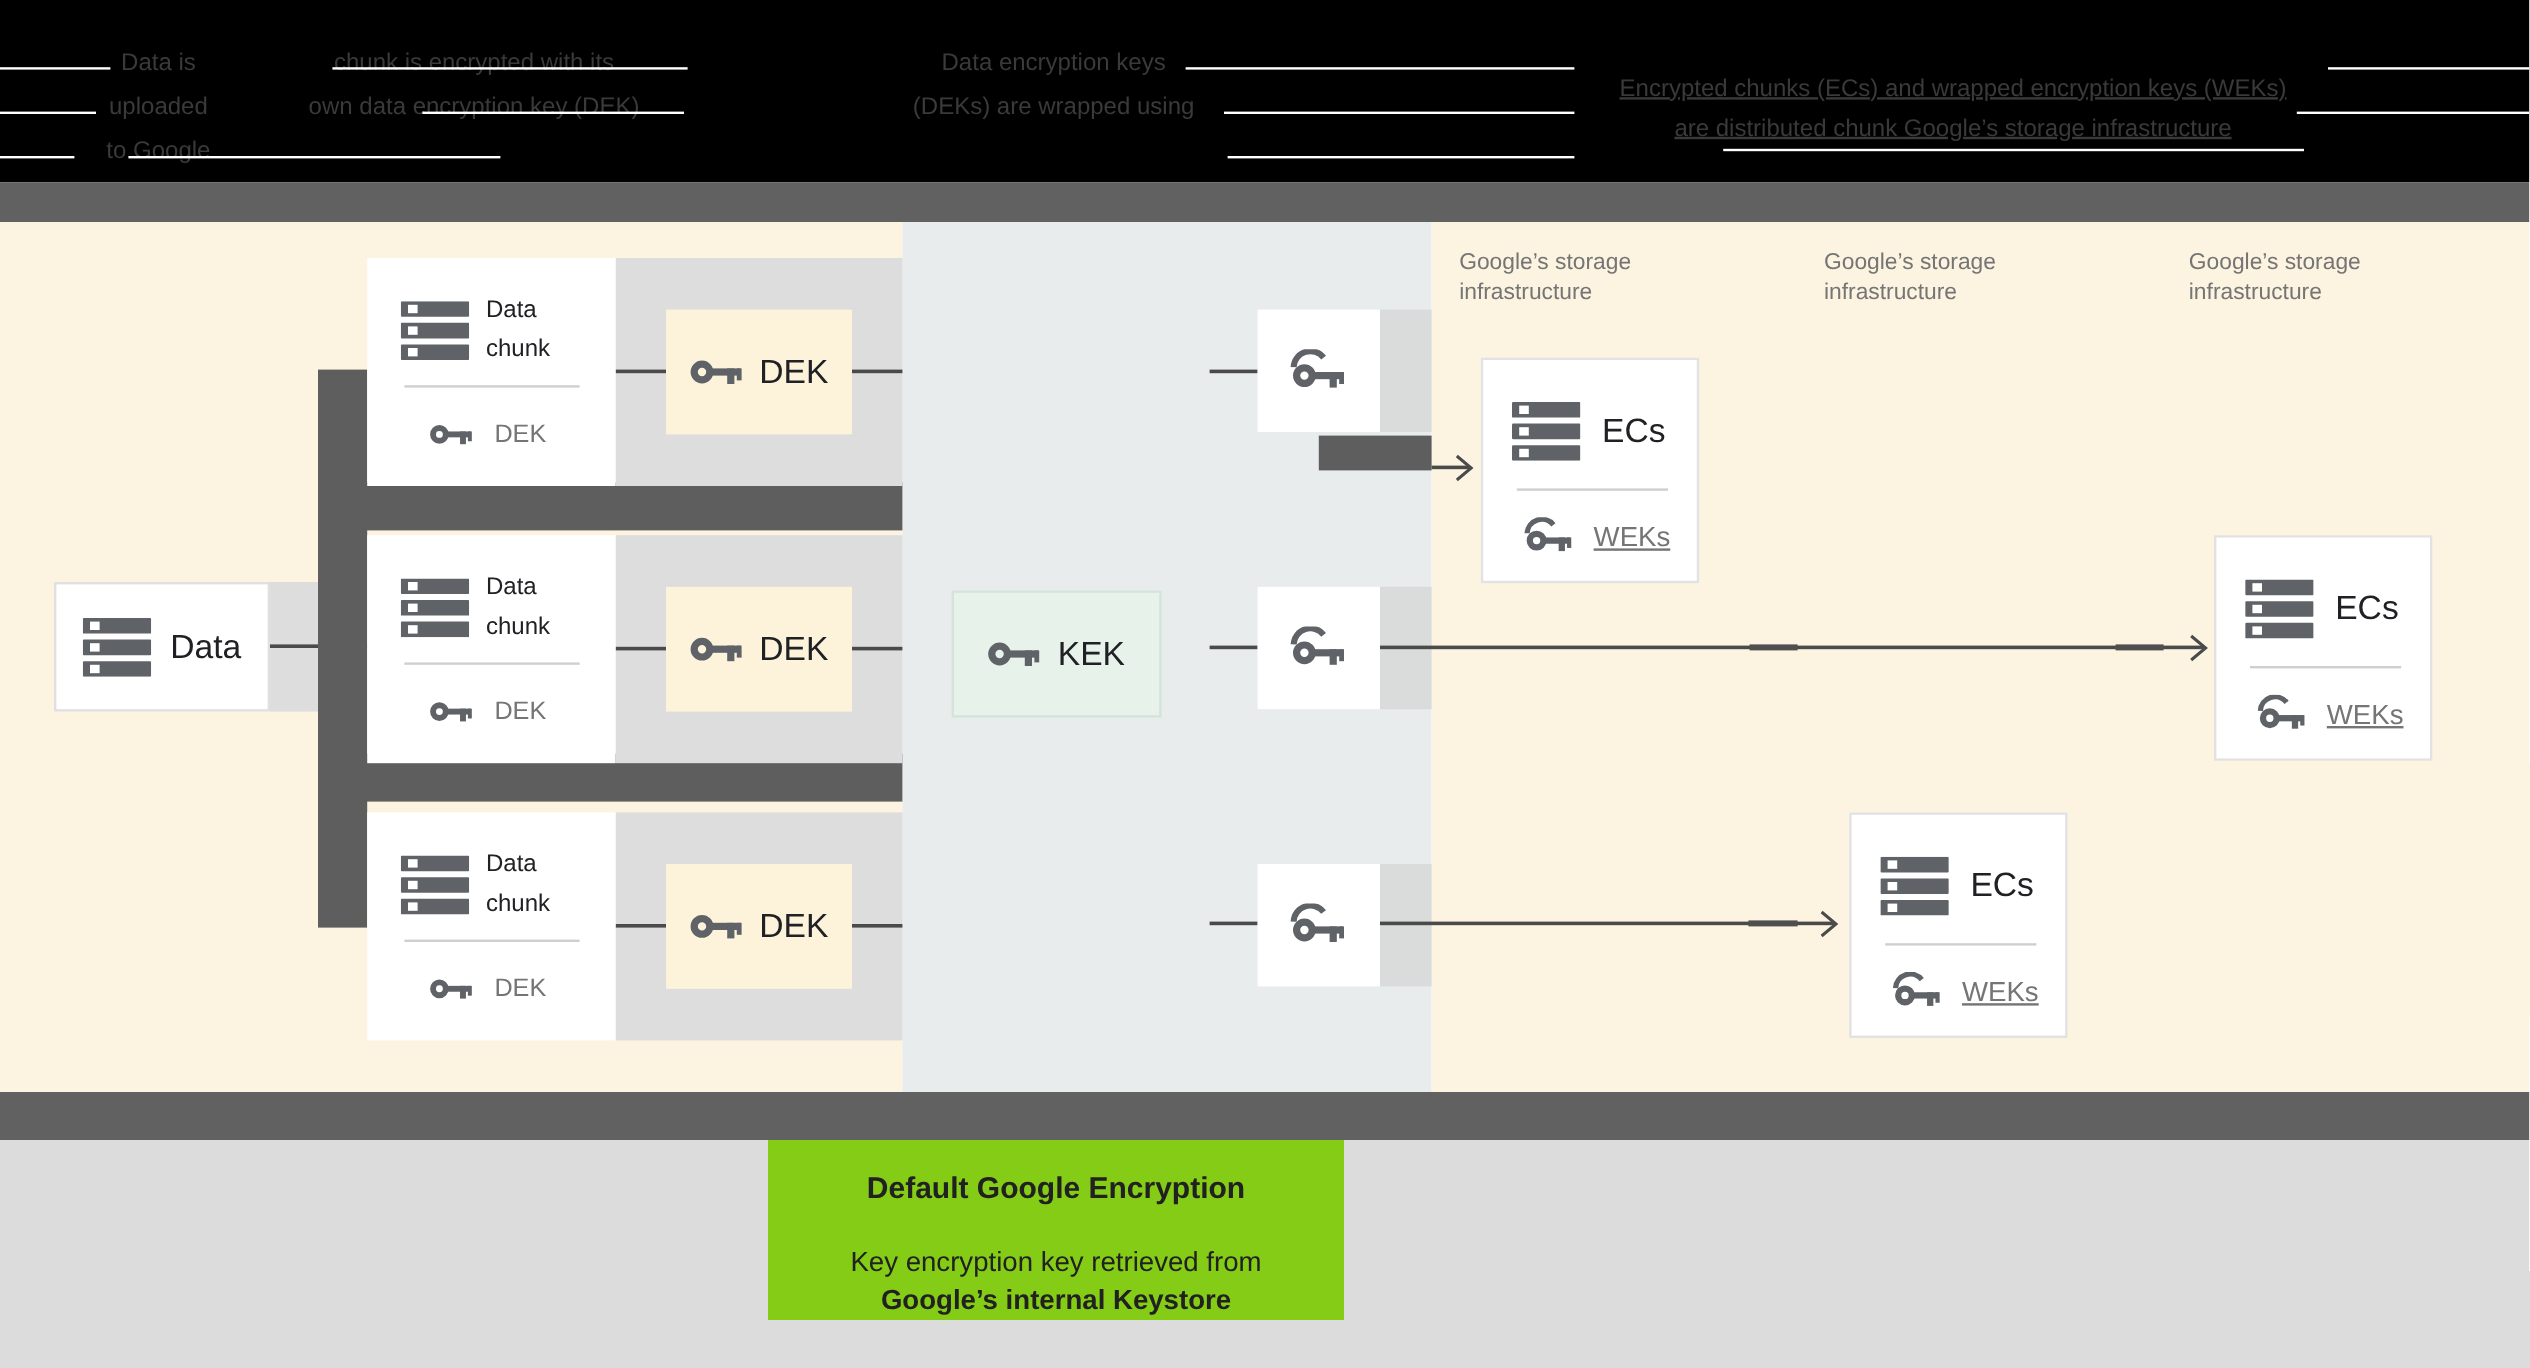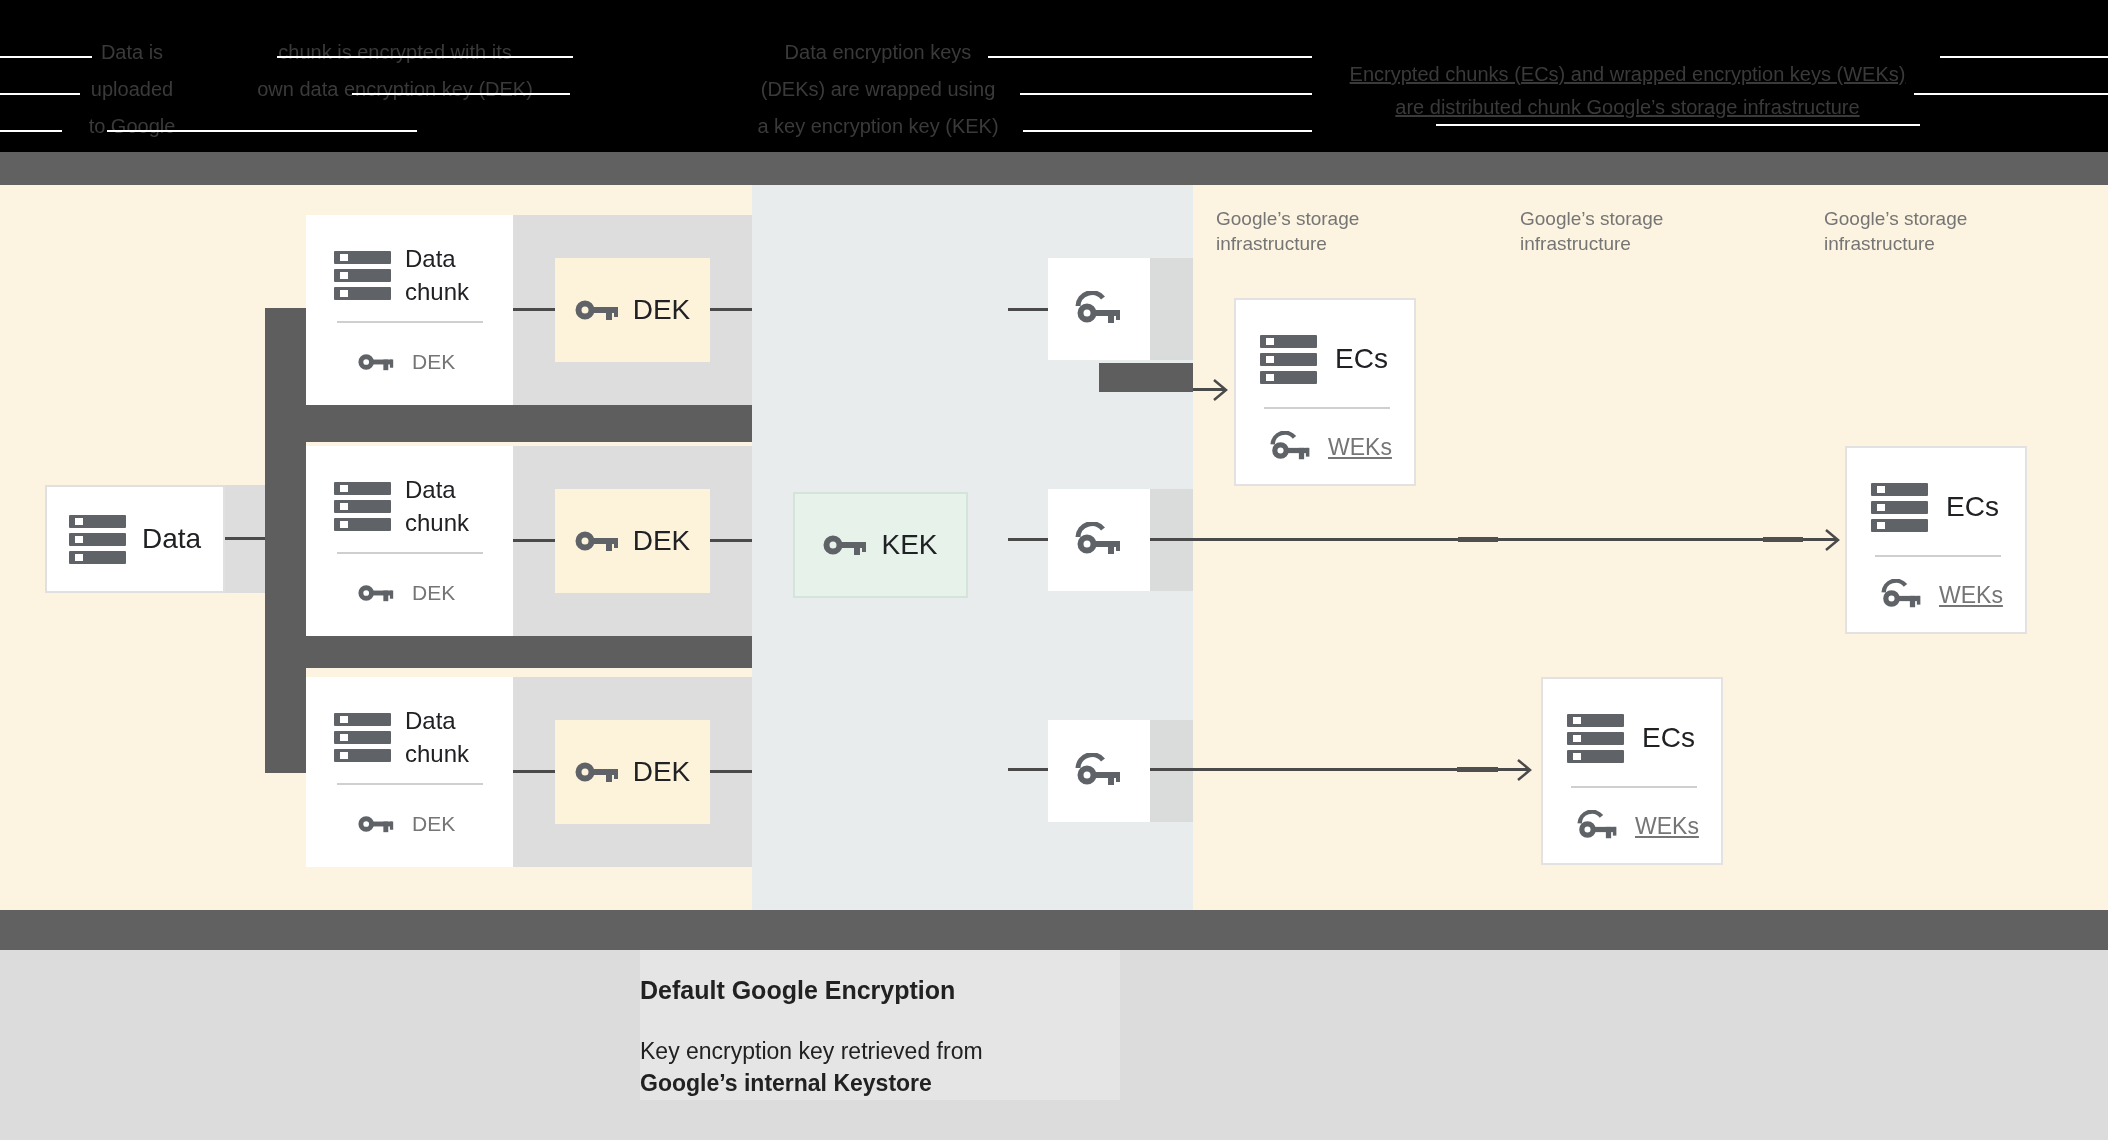--- a/index.html
+++ b/index.html
@@ -24,29 +24,29 @@
   .hline{background:#4A4A4A;height:3px;}
   .darkseg{background:#4F4F4F;height:5px;}
   
   .wbox{background:#ffffff;box-sizing:border-box;}
   .bordered{border:2px solid #E2E2E2;}
   .databox{border:2px solid #E0E0E0;display:flex;align-items:center;justify-content:center;gap:16px;}
   .dekbox{background:#FCF3DA;display:flex;align-items:center;justify-content:center;gap:14px;}
   .kekbox{background:#E7F2EB;border:2px solid #D5E4DA;box-sizing:border-box;display:flex;align-items:center;justify-content:center;gap:14px;}
   .keycell{display:flex;align-items:center;justify-content:center;}
   .big-label{font-size:28px;color:#202124;}
-  .chunk-title{font-size:24px;line-height:33px;color:#202124;}
+  .chunk-title{font-size:20px;line-height:33px;color:#202124;}
   .small-gray{font-size:21px;color:#757575;}
   .weks-label{font-size:23px;color:#757575;text-decoration:underline;}
   .divider{background:#CFCFCF;height:2px;}
   .storage-label{color:#757575;font-size:19px;line-height:25px;}
   .iconbox{line-height:0;}
   .iconbox svg{display:block;}
   
-  .caption{background:#e5e5e5;text-align:left;color:#212121;}
+  .caption{background:#84cc16;text-align:center;color:#212121;}
   .cap-title{font-size:25px;font-weight:bold;padding-top:26px;}
   .cap-body{font-size:23px;line-height:32px;margin-top:30px;}
   .cap-bold{font-weight:bold;}
 </style>
 </head>
 <body>
 
 <div id="canvas">
 
   <div class="abs hdr" style="left:0;top:0;width:2108px;height:152px;">
@@ -55,21 +55,20 @@
       <div>uploaded</div>
       <div>to Google</div>
     </div>
     <div class="abs hdr-col" style="left:245px;top:34px;width:300px;">
       <div>chunk is encrypted with its</div>
       <div>own data encryption key (DEK)</div>
     </div>
     <div class="abs hdr-col" style="left:718px;top:34px;width:320px;">
       <div>Data encryption keys</div>
       <div>(DEKs) are wrapped using</div>
-      <div>a key encryption key (KEK)</div>
     </div>
     <div class="abs hdr-col two" style="left:1295px;top:58px;width:665px;">
       <div>Encrypted chunks (ECs) and wrapped encryption keys (WEKs)</div>
       <div>are distributed chunk Google’s storage infrastructure</div>
     </div>
 
     <div class="abs wline" style="left:0;top:56px;width:92px;"></div>
     <div class="abs wline" style="left:277px;top:56px;width:296px;"></div>
     <div class="abs wline" style="left:988px;top:56px;width:324px;"></div>
     <div class="abs wline" style="left:1940px;top:56px;width:168px;"></div>

